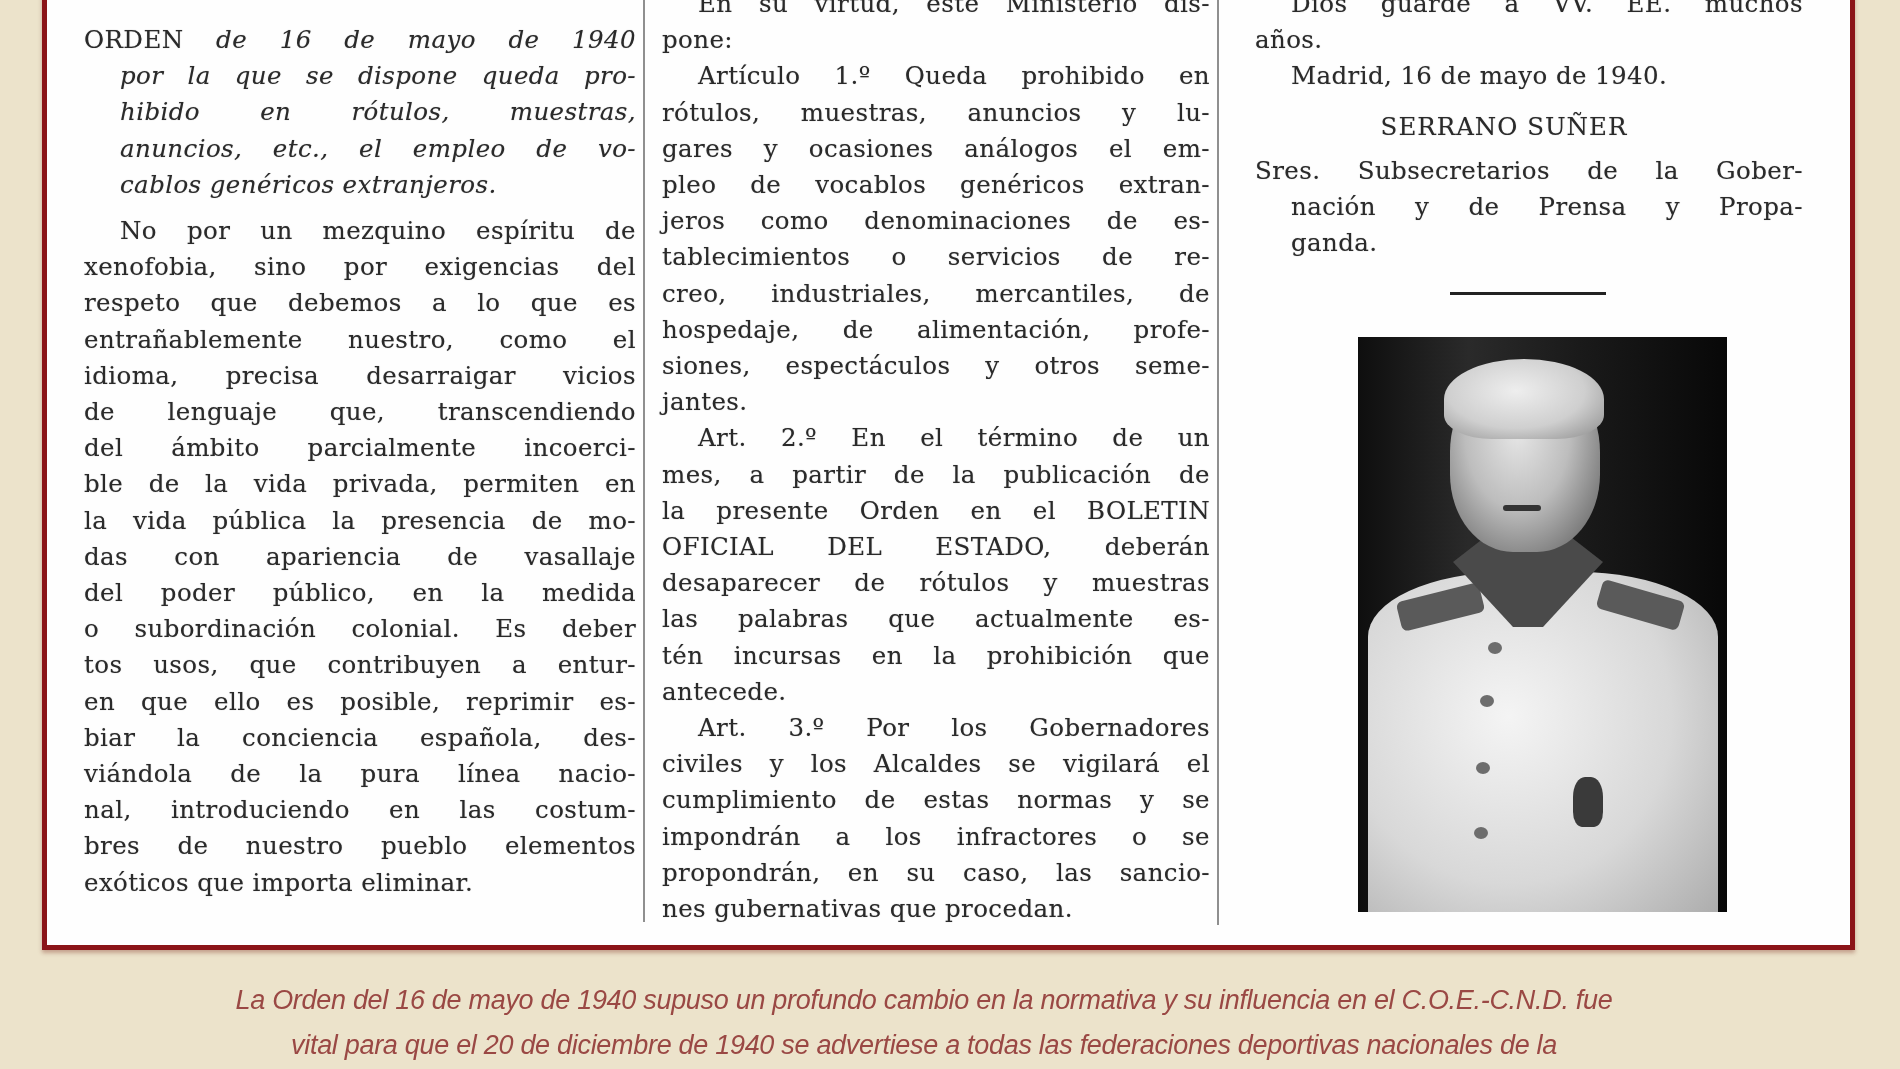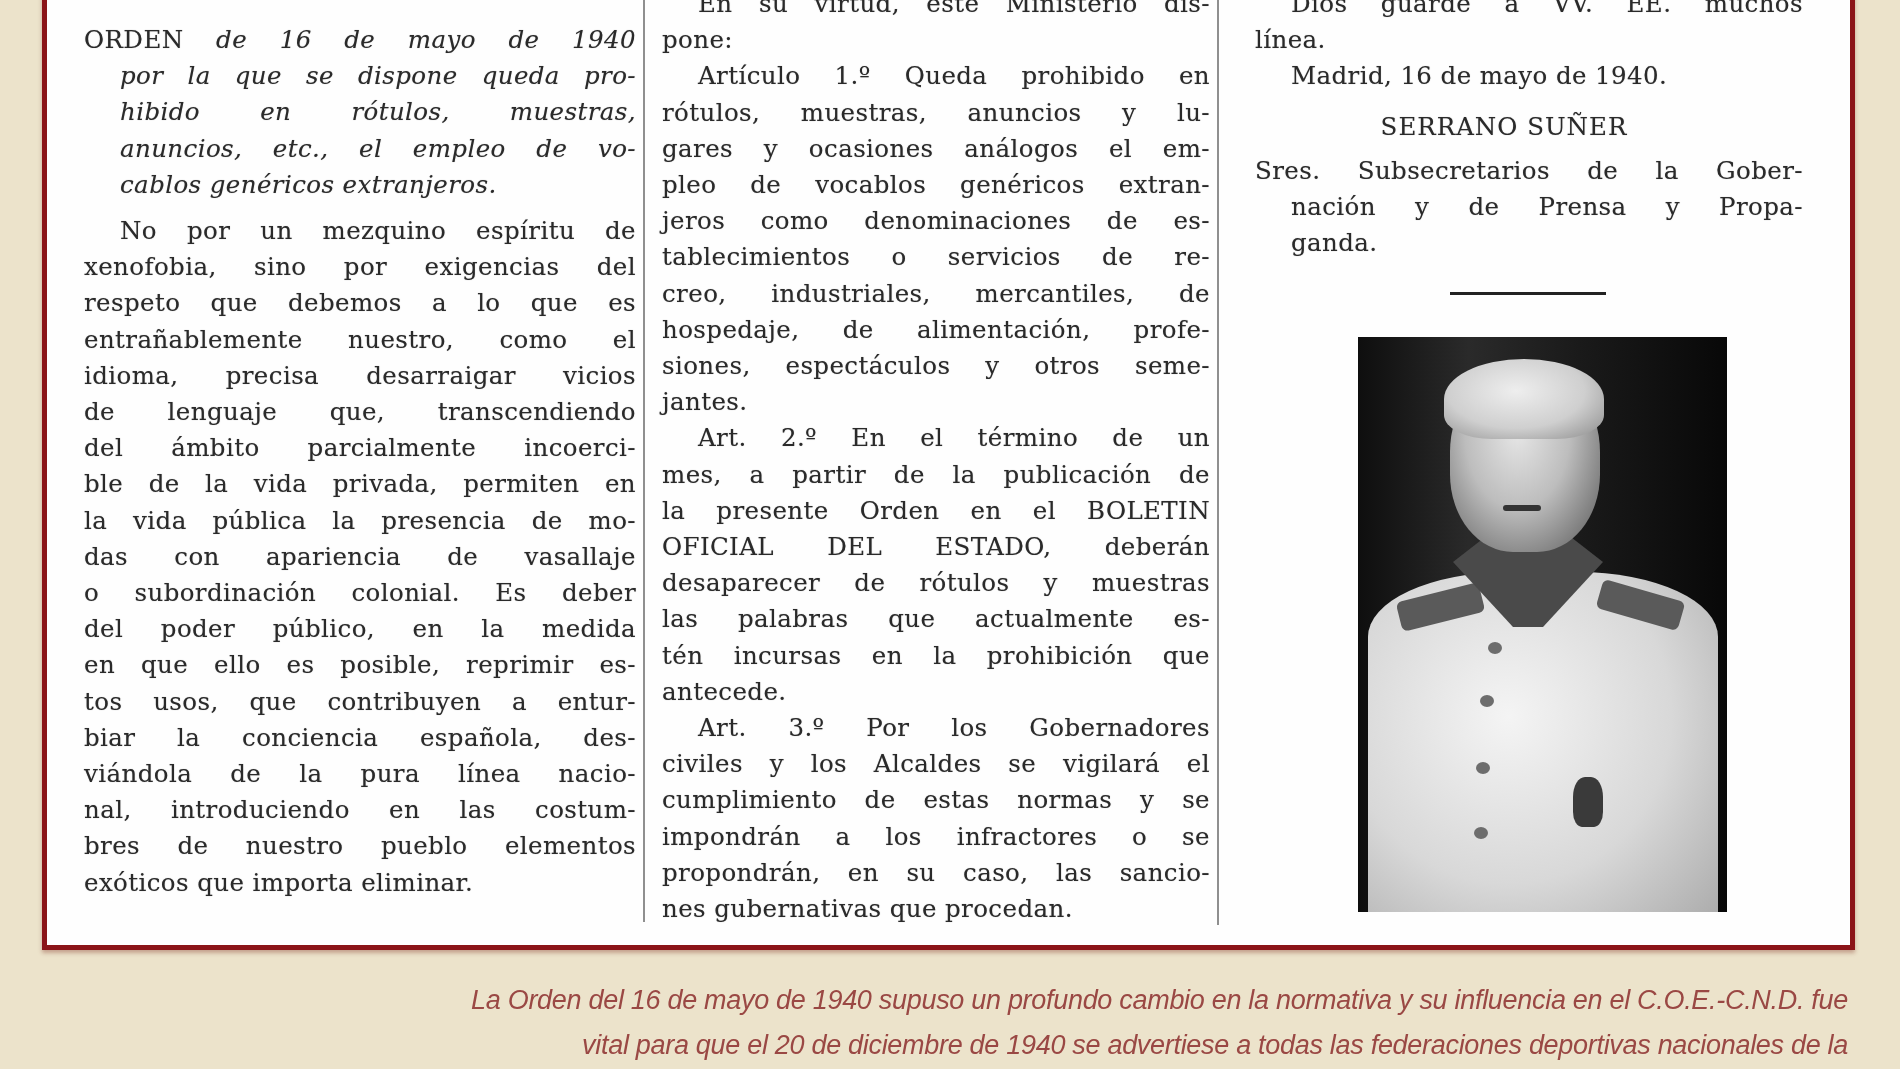--- a/index.html
+++ b/index.html
@@ -54,21 +54,21 @@
   .photo .body {
     position:absolute; left:10px; top:235px; width:350px; height:360px;
     border-radius:40% 40% 0 0 / 18% 18% 0 0;
     background:radial-gradient(ellipse at 40% 40%,#f4f4f4 0%,#d8d8d8 55%,#a8a8a8 100%);
   }
   .photo .epl { position:absolute; left:40px; top:255px; width:85px; height:30px; background:#5a5a5a; transform:rotate(-14deg); border-radius:6px; }
   .photo .epr { position:absolute; left:240px; top:253px; width:85px; height:30px; background:#5a5a5a; transform:rotate(16deg); border-radius:6px; }
   .photo .btn { position:absolute; width:14px; height:12px; border-radius:50%; background:#6d6d6d; }
   .photo .badge { position:absolute; left:215px; top:440px; width:30px; height:50px; background:#3a3a3a; border-radius:40% 40% 30% 30%; }
   .caption {
-    position:absolute; left:0; top:978px; width:1848px; text-align:right;
+    position:absolute; left:0; top:978px; width:1848px; text-align:center;
     font-family:"Liberation Sans", sans-serif; font-style:italic;
     font-size:27px; line-height:45px; color:#9a4844; letter-spacing:-0.3px;
   }
   .caption span { display:block; }
 </style>
 </head>
 <body>
 
 <div class="frame"></div>
 
@@ -88,24 +88,24 @@
     <span class="line ind">No por un mezquino espíritu de</span>
     <span class="line">xenofobia, sino por exigencias del</span>
     <span class="line">respeto que debemos a lo que es</span>
     <span class="line">entrañablemente nuestro, como el</span>
     <span class="line">idioma, precisa desarraigar vicios</span>
     <span class="line">de lenguaje que, transcendiendo</span>
     <span class="line">del ámbito parcialmente incoerci-</span>
     <span class="line">ble de la vida privada, permiten en</span>
     <span class="line">la vida pública la presencia de mo-</span>
     <span class="line">das con apariencia de vasallaje</span>
+    <span class="line">del poder público, en la medida</span>
     <span class="line">o subordinación colonial. Es deber</span>
-    <span class="line">del poder público, en la medida</span>
+    <span class="line">tos usos, que contribuyen a entur-</span>
     <span class="line">en que ello es posible, reprimir es-</span>
-    <span class="line">tos usos, que contribuyen a entur-</span>
     <span class="line">biar la conciencia española, des-</span>
     <span class="line">viándola de la pura línea nacio-</span>
     <span class="line">nal, introduciendo en las costum-</span>
     <span class="line">bres de nuestro pueblo elementos</span>
     <span class="line last">exóticos que importa eliminar.</span>
   </div>
 </div>
 
 <div class="col col2">
   <div>
@@ -140,21 +140,21 @@
     <span class="line">cumplimiento de estas normas y se</span>
     <span class="line">impondrán a los infractores o se</span>
     <span class="line">propondrán, en su caso, las sancio-</span>
     <span class="line last">nes gubernativas que procedan.</span>
   </div>
 </div>
 
 <div class="col col3">
   <div>
     <span class="line ind">Dios guarde a VV. EE. muchos</span>
-    <span class="line last">línea.</span>
+    <span class="line last">años.</span>
   </div>
   <span class="line last ind">Madrid, 16 de mayo de 1940.</span>
   <div class="gap" style="height:14px"></div>
   <div class="sig">SERRANO SUÑER</div>
   <div class="gap" style="height:8px"></div>
   <div>
     <span class="line">Sres. Subsecretarios de la Gober-</span>
     <span class="line hang">nación y de Prensa y Propa-</span>
     <span class="line hang last">ganda.</span>
   </div>

